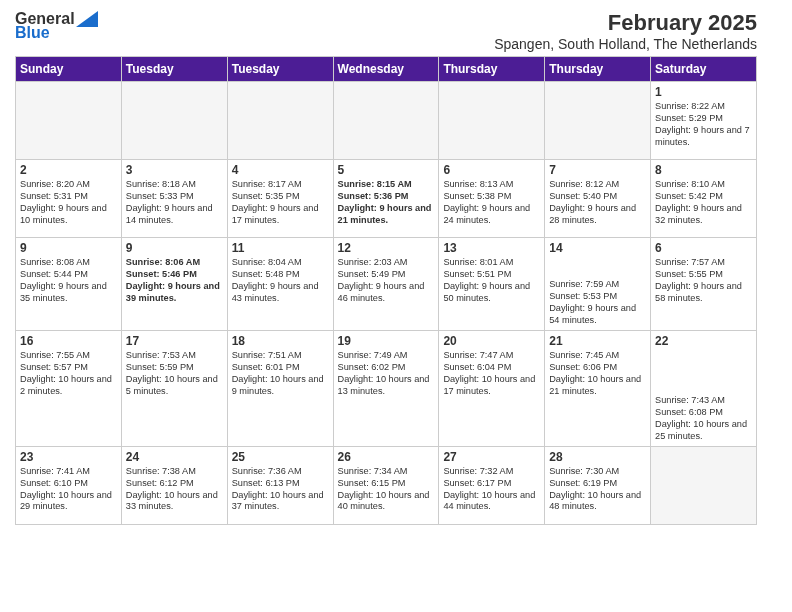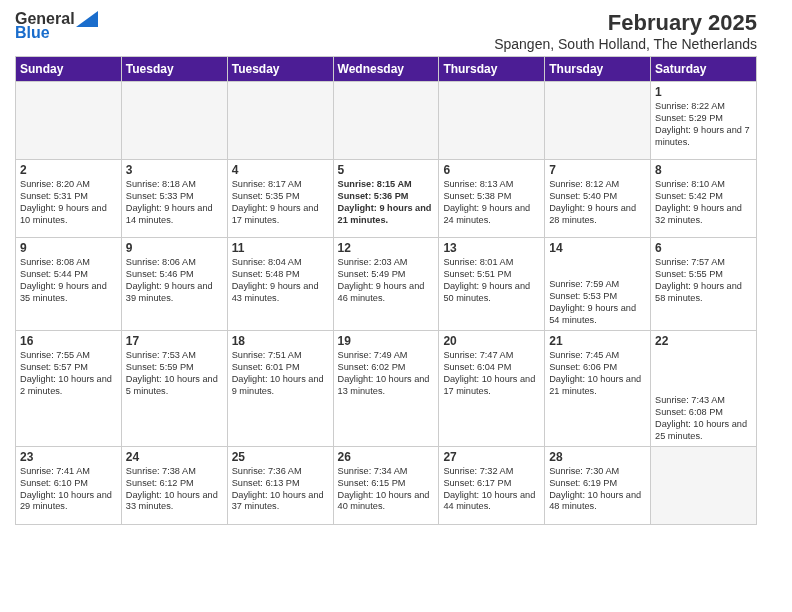--- a/index.html
+++ b/index.html
@@ -113,21 +113,21 @@
         </tr>
         <tr>
           <td>
             <span class="day-num">9</span>
             <div class="day-info" style="white-space: pre-line;">Sunrise: 8:08 AM
 Sunset: 5:44 PM
 Daylight: 9 hours and 35 minutes.</div>
           </td>
           <td>
             <span class="day-num">9</span>
-            <div class="day-info" style="white-space: pre-line;">Sunrise: 8:06 AM
+            <div class="day-info" style="white-space: pre-line; font-weight: bold;">Sunrise: 8:06 AM
 Sunset: 5:46 PM
 Daylight: 9 hours and 39 minutes.</div>
           </td>
           <td>
             <span class="day-num">11</span>
             <div class="day-info" style="white-space: pre-line;">Sunrise: 8:04 AM
 Sunset: 5:48 PM
 Daylight: 9 hours and 43 minutes.</div>
           </td>
           <td>

